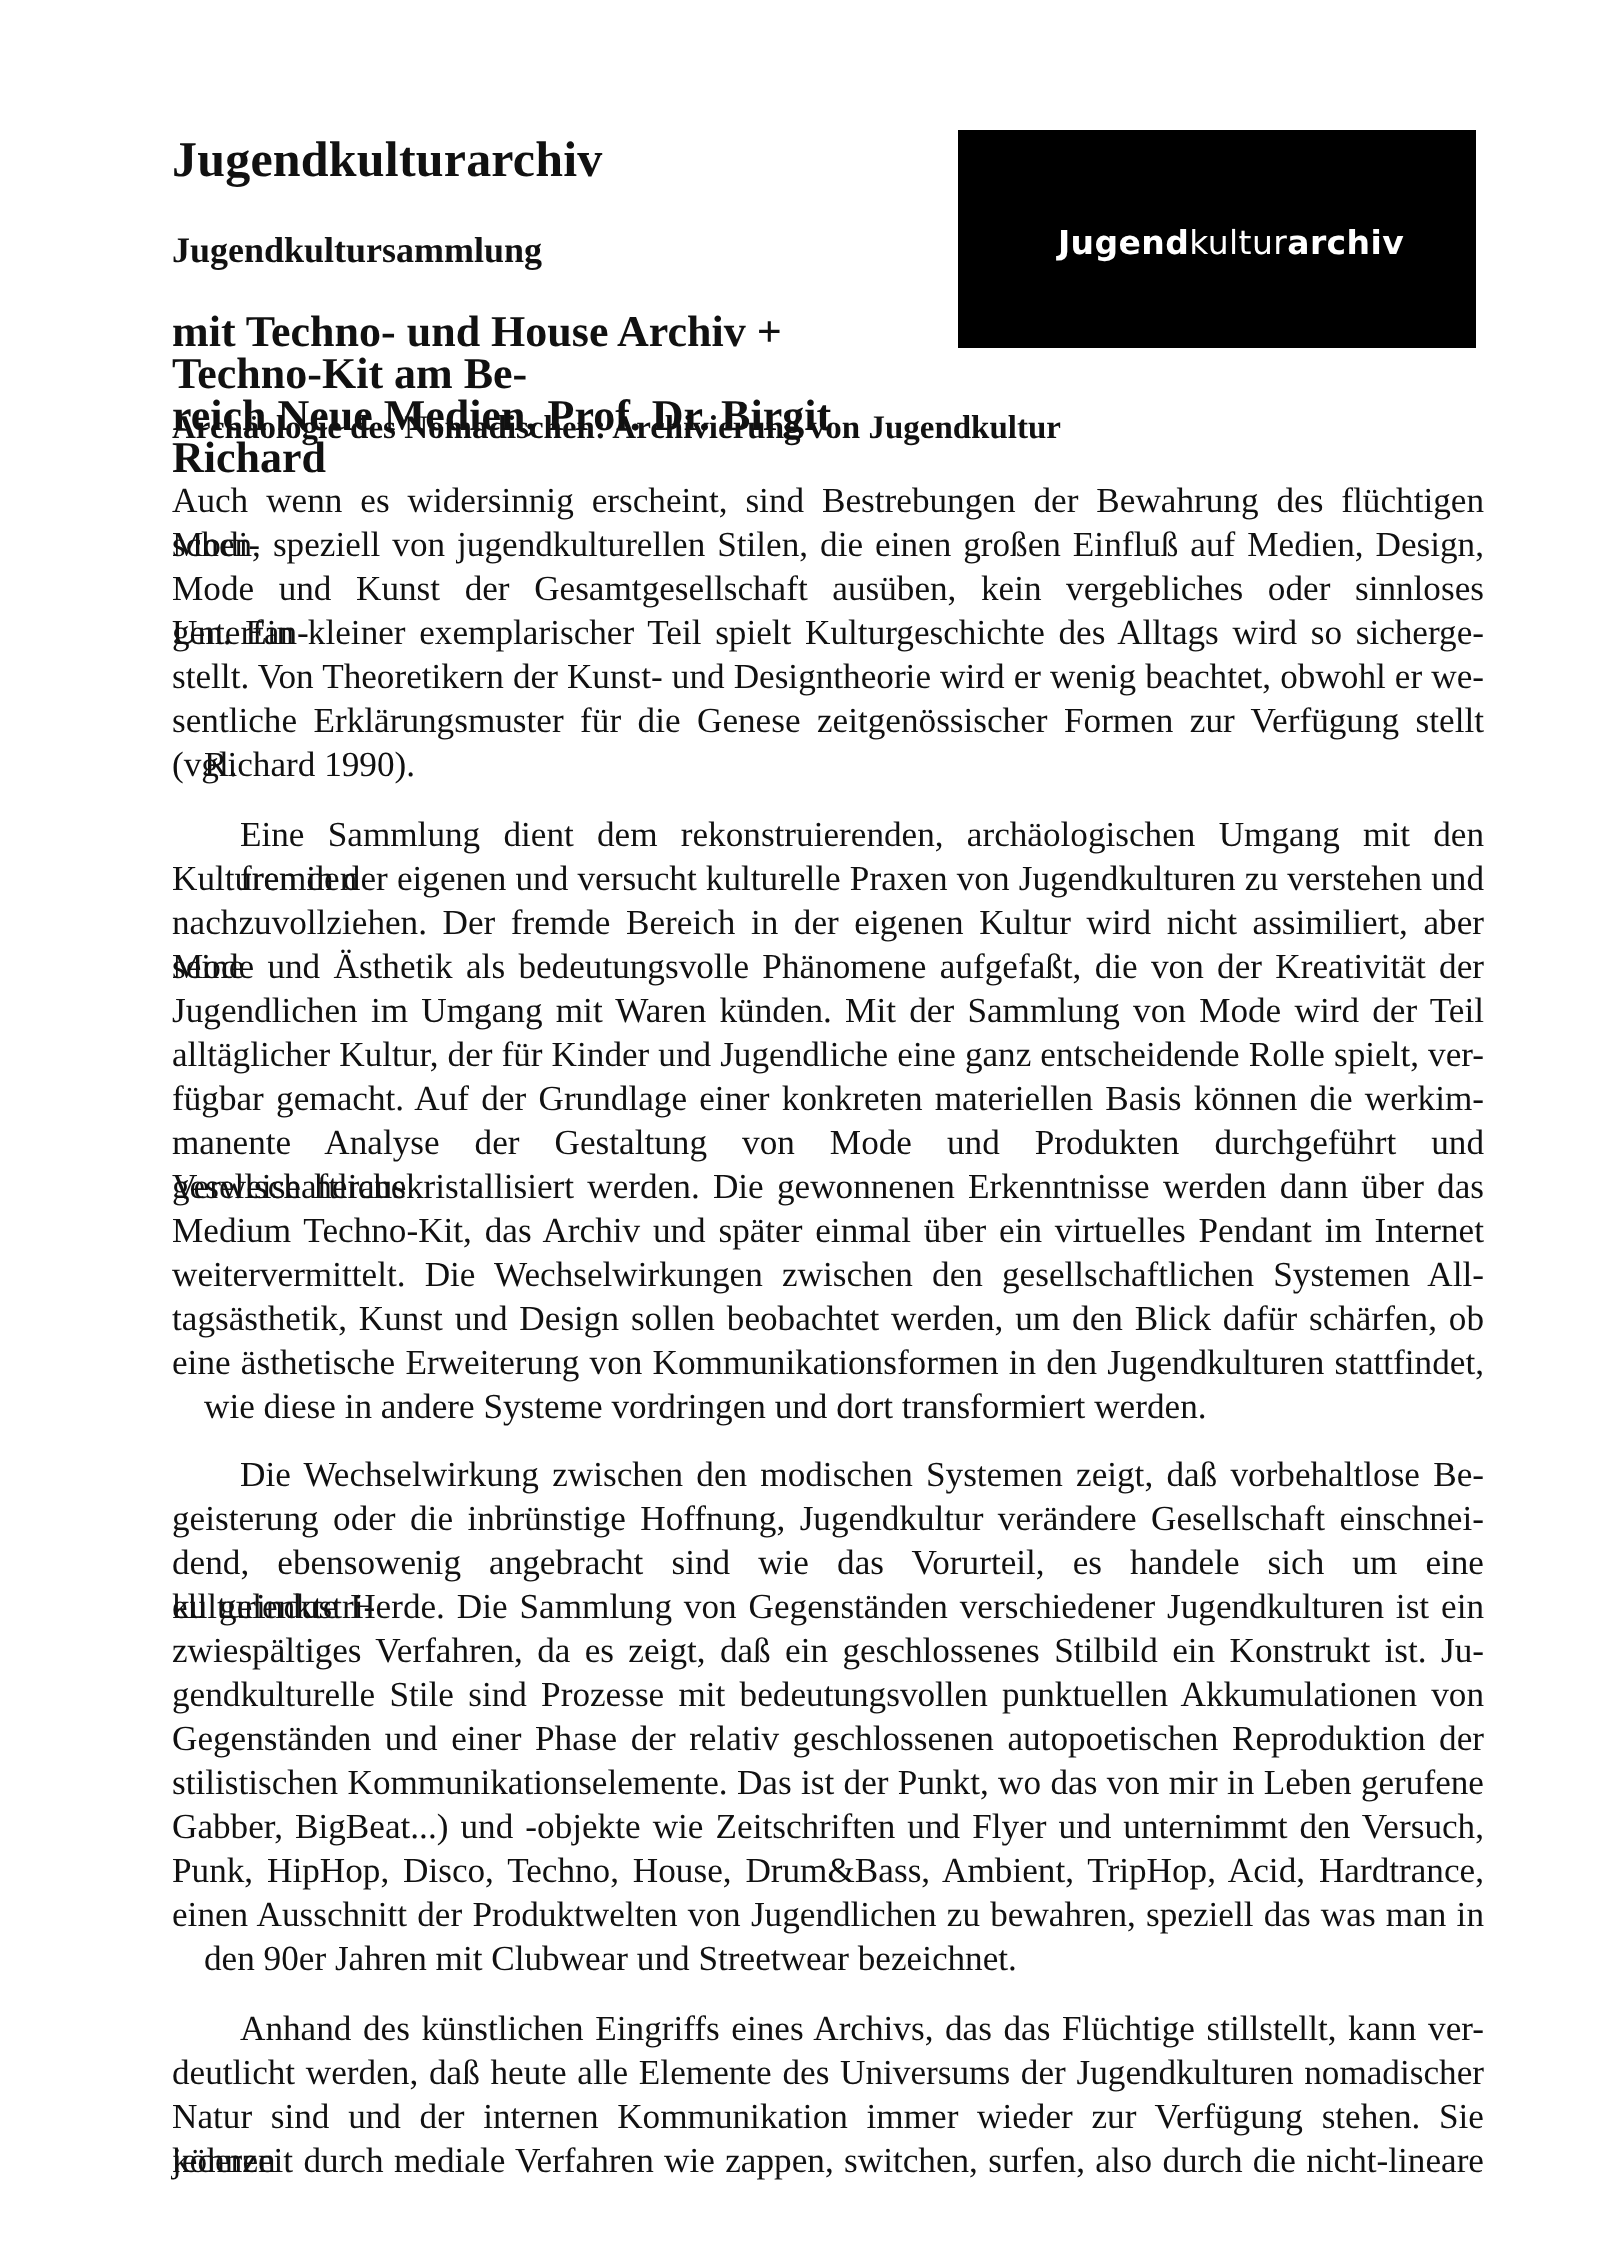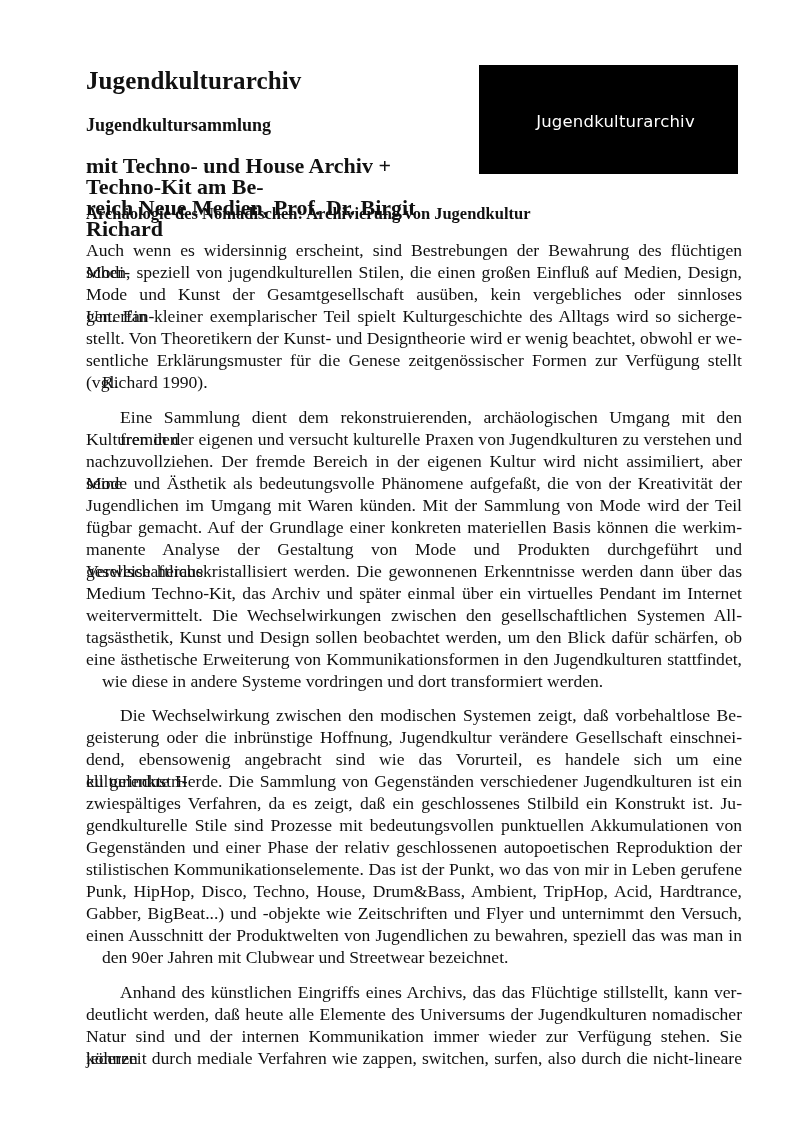--- a/index.html
+++ b/index.html
@@ -67,21 +67,21 @@
       justify-content: center;
     }
     .logo-text {
       font-family: "DejaVu Sans", "Liberation Sans", sans-serif;
       color: #ffffff;
       font-size: 16.5px;
       letter-spacing: 0.2px;
       margin-left: 14px;
       margin-top: 4px;
     }
-    .logo-text .light { font-weight: normal; }
+    .logo-text .light { font-weight: bold; }
     .logo-text .bold { font-weight: normal; }
 
     .body {
       position: absolute;
       left: 86px;
       top: 239px;
       width: 656px;
       font-size: 17.6px;
       line-height: 22px;
     }
@@ -167,20 +167,23 @@
         <span class="line">
           <span class="line-inner">nachzuvollziehen. Der fremde Bereich in der eigenen Kultur wird nicht assimiliert, aber seine</span>
         </span>
         <span class="line">
           <span class="line-inner">Mode und Ästhetik als bedeutungsvolle Phänomene aufgefaßt, die von der Kreativität der</span>
         </span>
         <span class="line">
           <span class="line-inner">Jugendlichen im Umgang mit Waren künden. Mit der Sammlung von Mode wird der Teil</span>
         </span>
         <span class="line">
+          <span class="line-inner">alltäglicher Kultur, der für Kinder und Jugendliche eine ganz entscheidende Rolle spielt, ver-</span>
+        </span>
+        <span class="line">
           <span class="line-inner">fügbar gemacht. Auf der Grundlage einer konkreten materiellen Basis können die werkim-</span>
         </span>
         <span class="line">
           <span class="line-inner">manente Analyse der Gestaltung von Mode und Produkten durchgeführt und gesellschaftliche</span>
         </span>
         <span class="line">
           <span class="line-inner">Verweise herauskristallisiert werden. Die gewonnenen Erkenntnisse werden dann über das</span>
         </span>
         <span class="line">
           <span class="line-inner">Medium Techno-Kit, das Archiv und später einmal über ein virtuelles Pendant im Internet</span>
@@ -217,24 +220,24 @@
         <span class="line">
           <span class="line-inner">gendkulturelle Stile sind Prozesse mit bedeutungsvollen punktuellen Akkumulationen von</span>
         </span>
         <span class="line">
           <span class="line-inner">Gegenständen und einer Phase der relativ geschlossenen autopoetischen Reproduktion der</span>
         </span>
         <span class="line">
           <span class="line-inner">stilistischen Kommunikationselemente. Das ist der Punkt, wo das von mir in Leben gerufene</span>
         </span>
         <span class="line">
+          <span class="line-inner">Gabber, BigBeat...) und -objekte wie Zeitschriften und Flyer und unternimmt den Versuch,</span>
+        </span>
+        <span class="line">
           <span class="line-inner">Punk, HipHop, Disco, Techno, House, Drum&amp;Bass, Ambient, TripHop, Acid, Hardtrance,</span>
-        </span>
-        <span class="line">
-          <span class="line-inner">Gabber, BigBeat...) und -objekte wie Zeitschriften und Flyer und unternimmt den Versuch,</span>
         </span>
         <span class="line">
           <span class="line-inner">einen Ausschnitt der Produktwelten von Jugendlichen zu bewahren, speziell das was man in</span>
         </span>
         <span class="line last">
           <span class="line-inner">den 90er Jahren mit Clubwear und Streetwear bezeichnet.</span>
         </span>
       </p>
       <p class="para">
         <span class="line indent">

